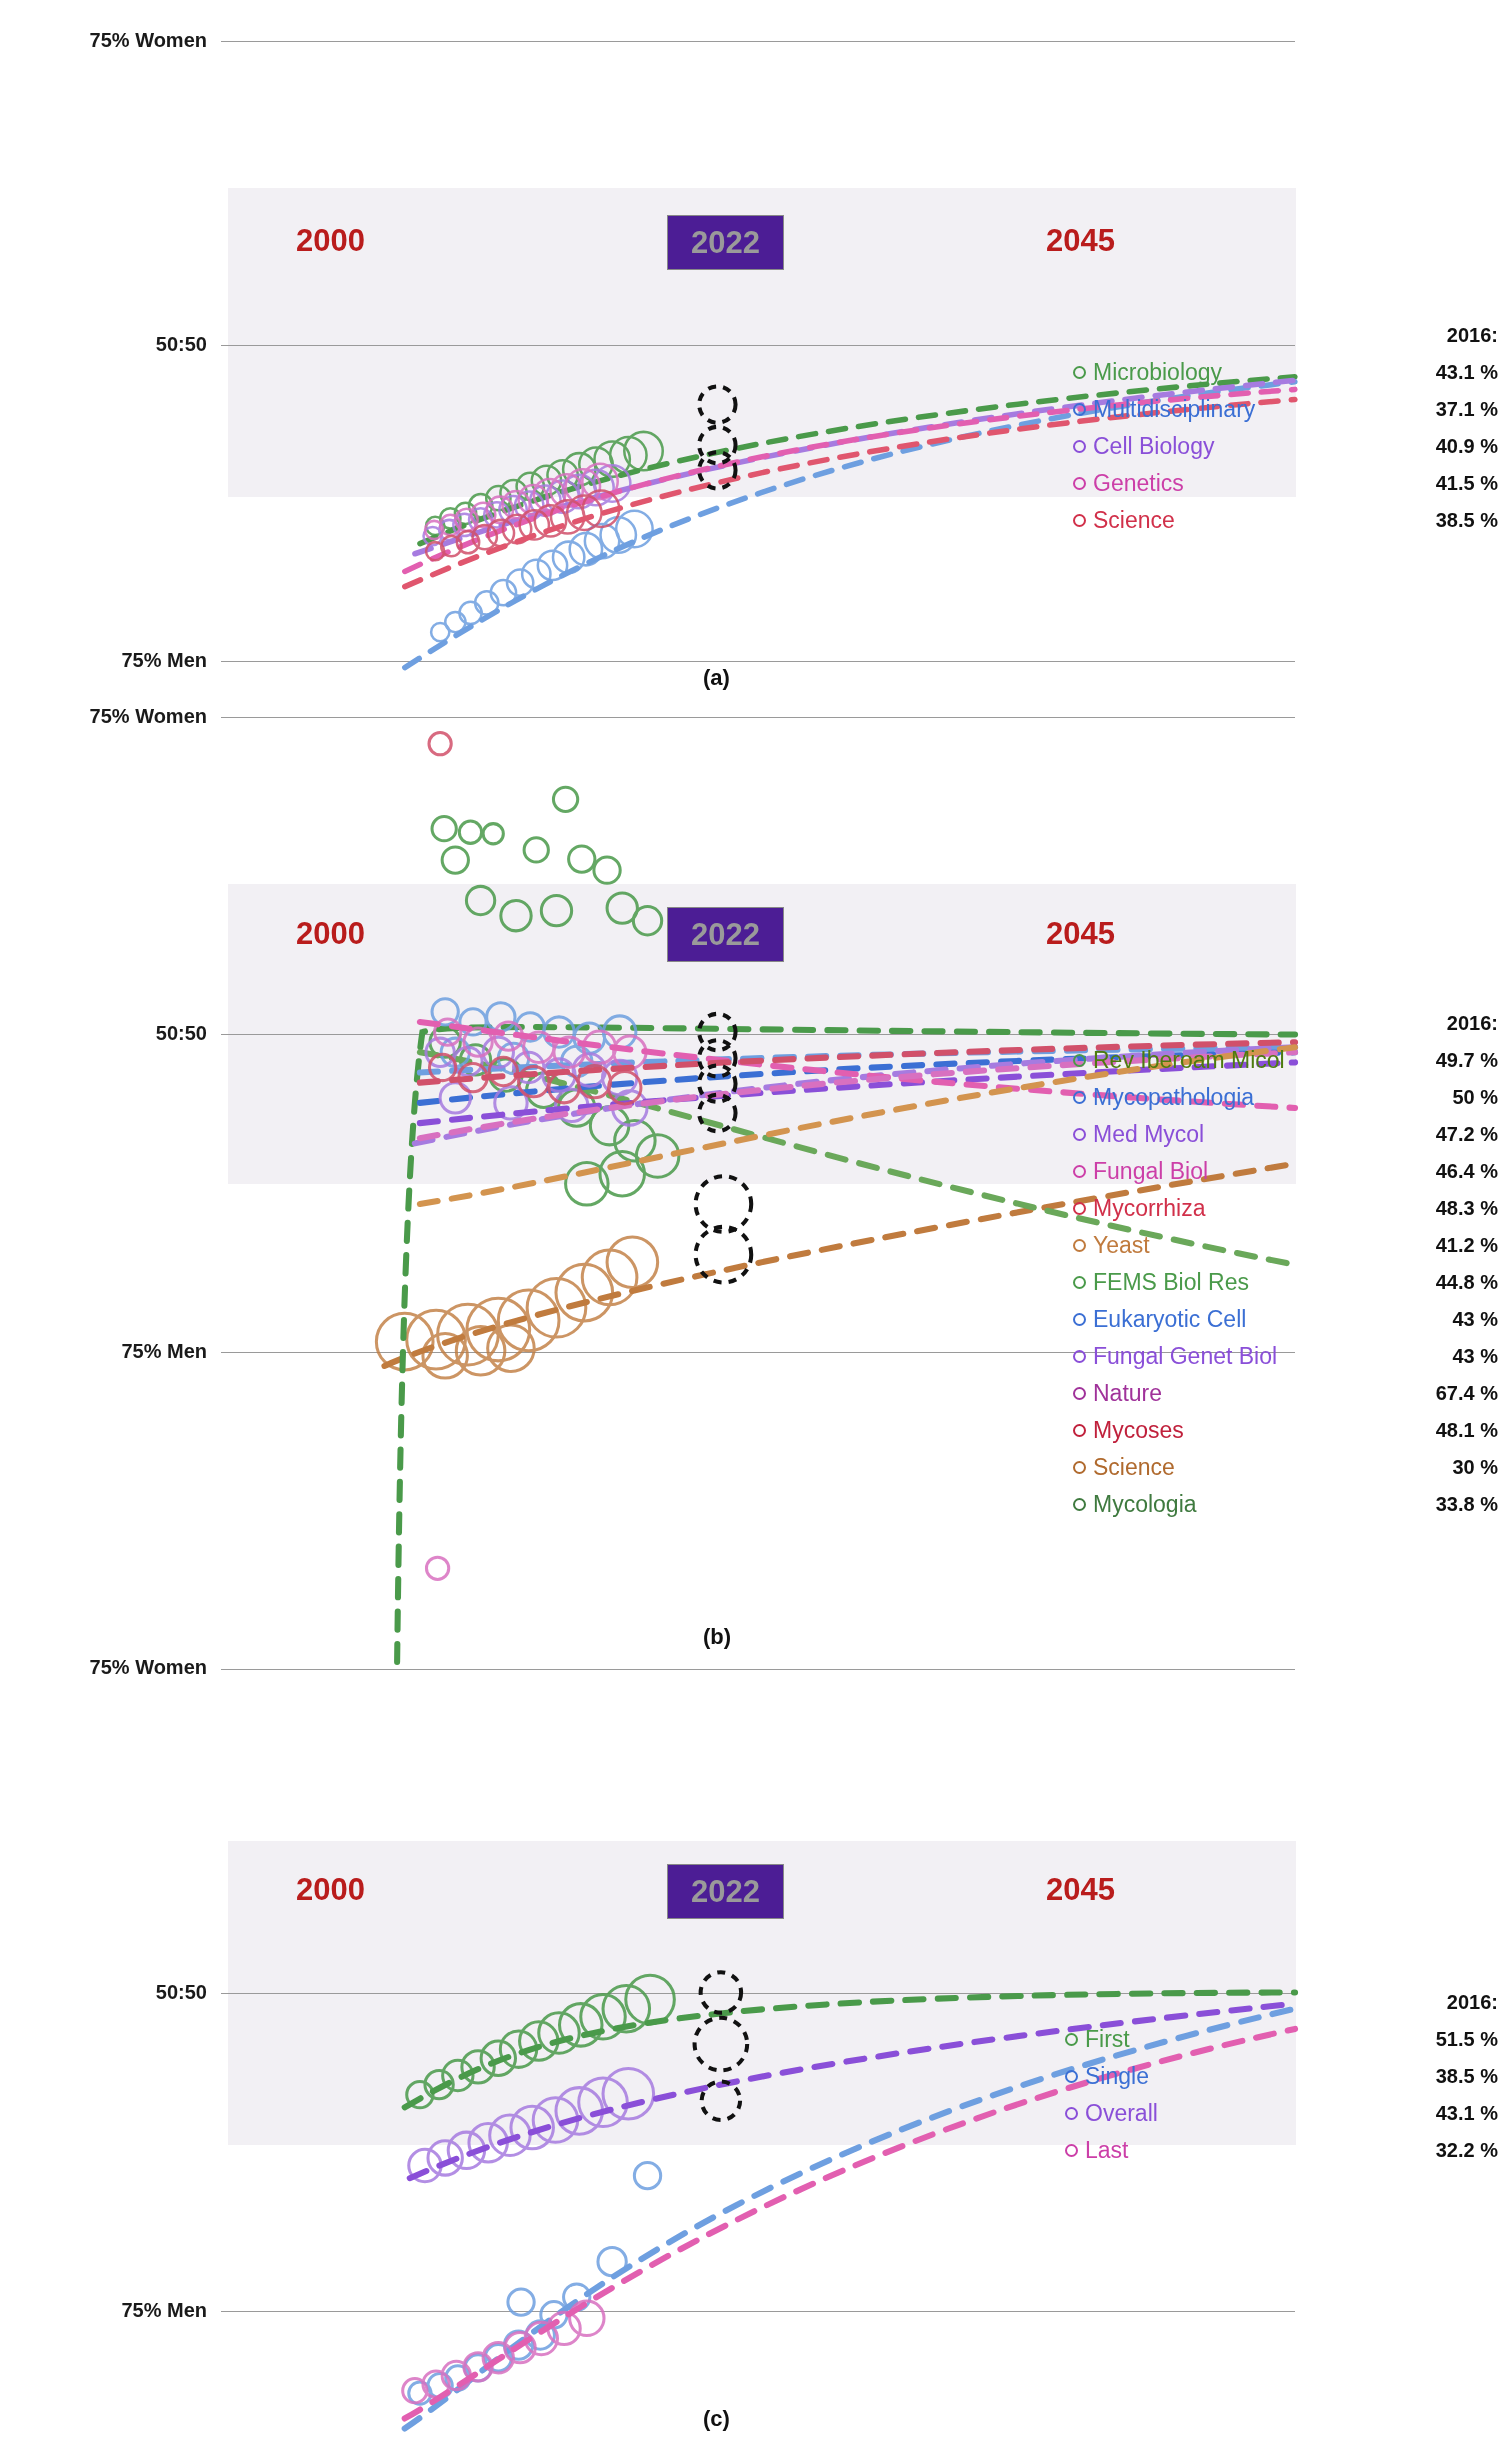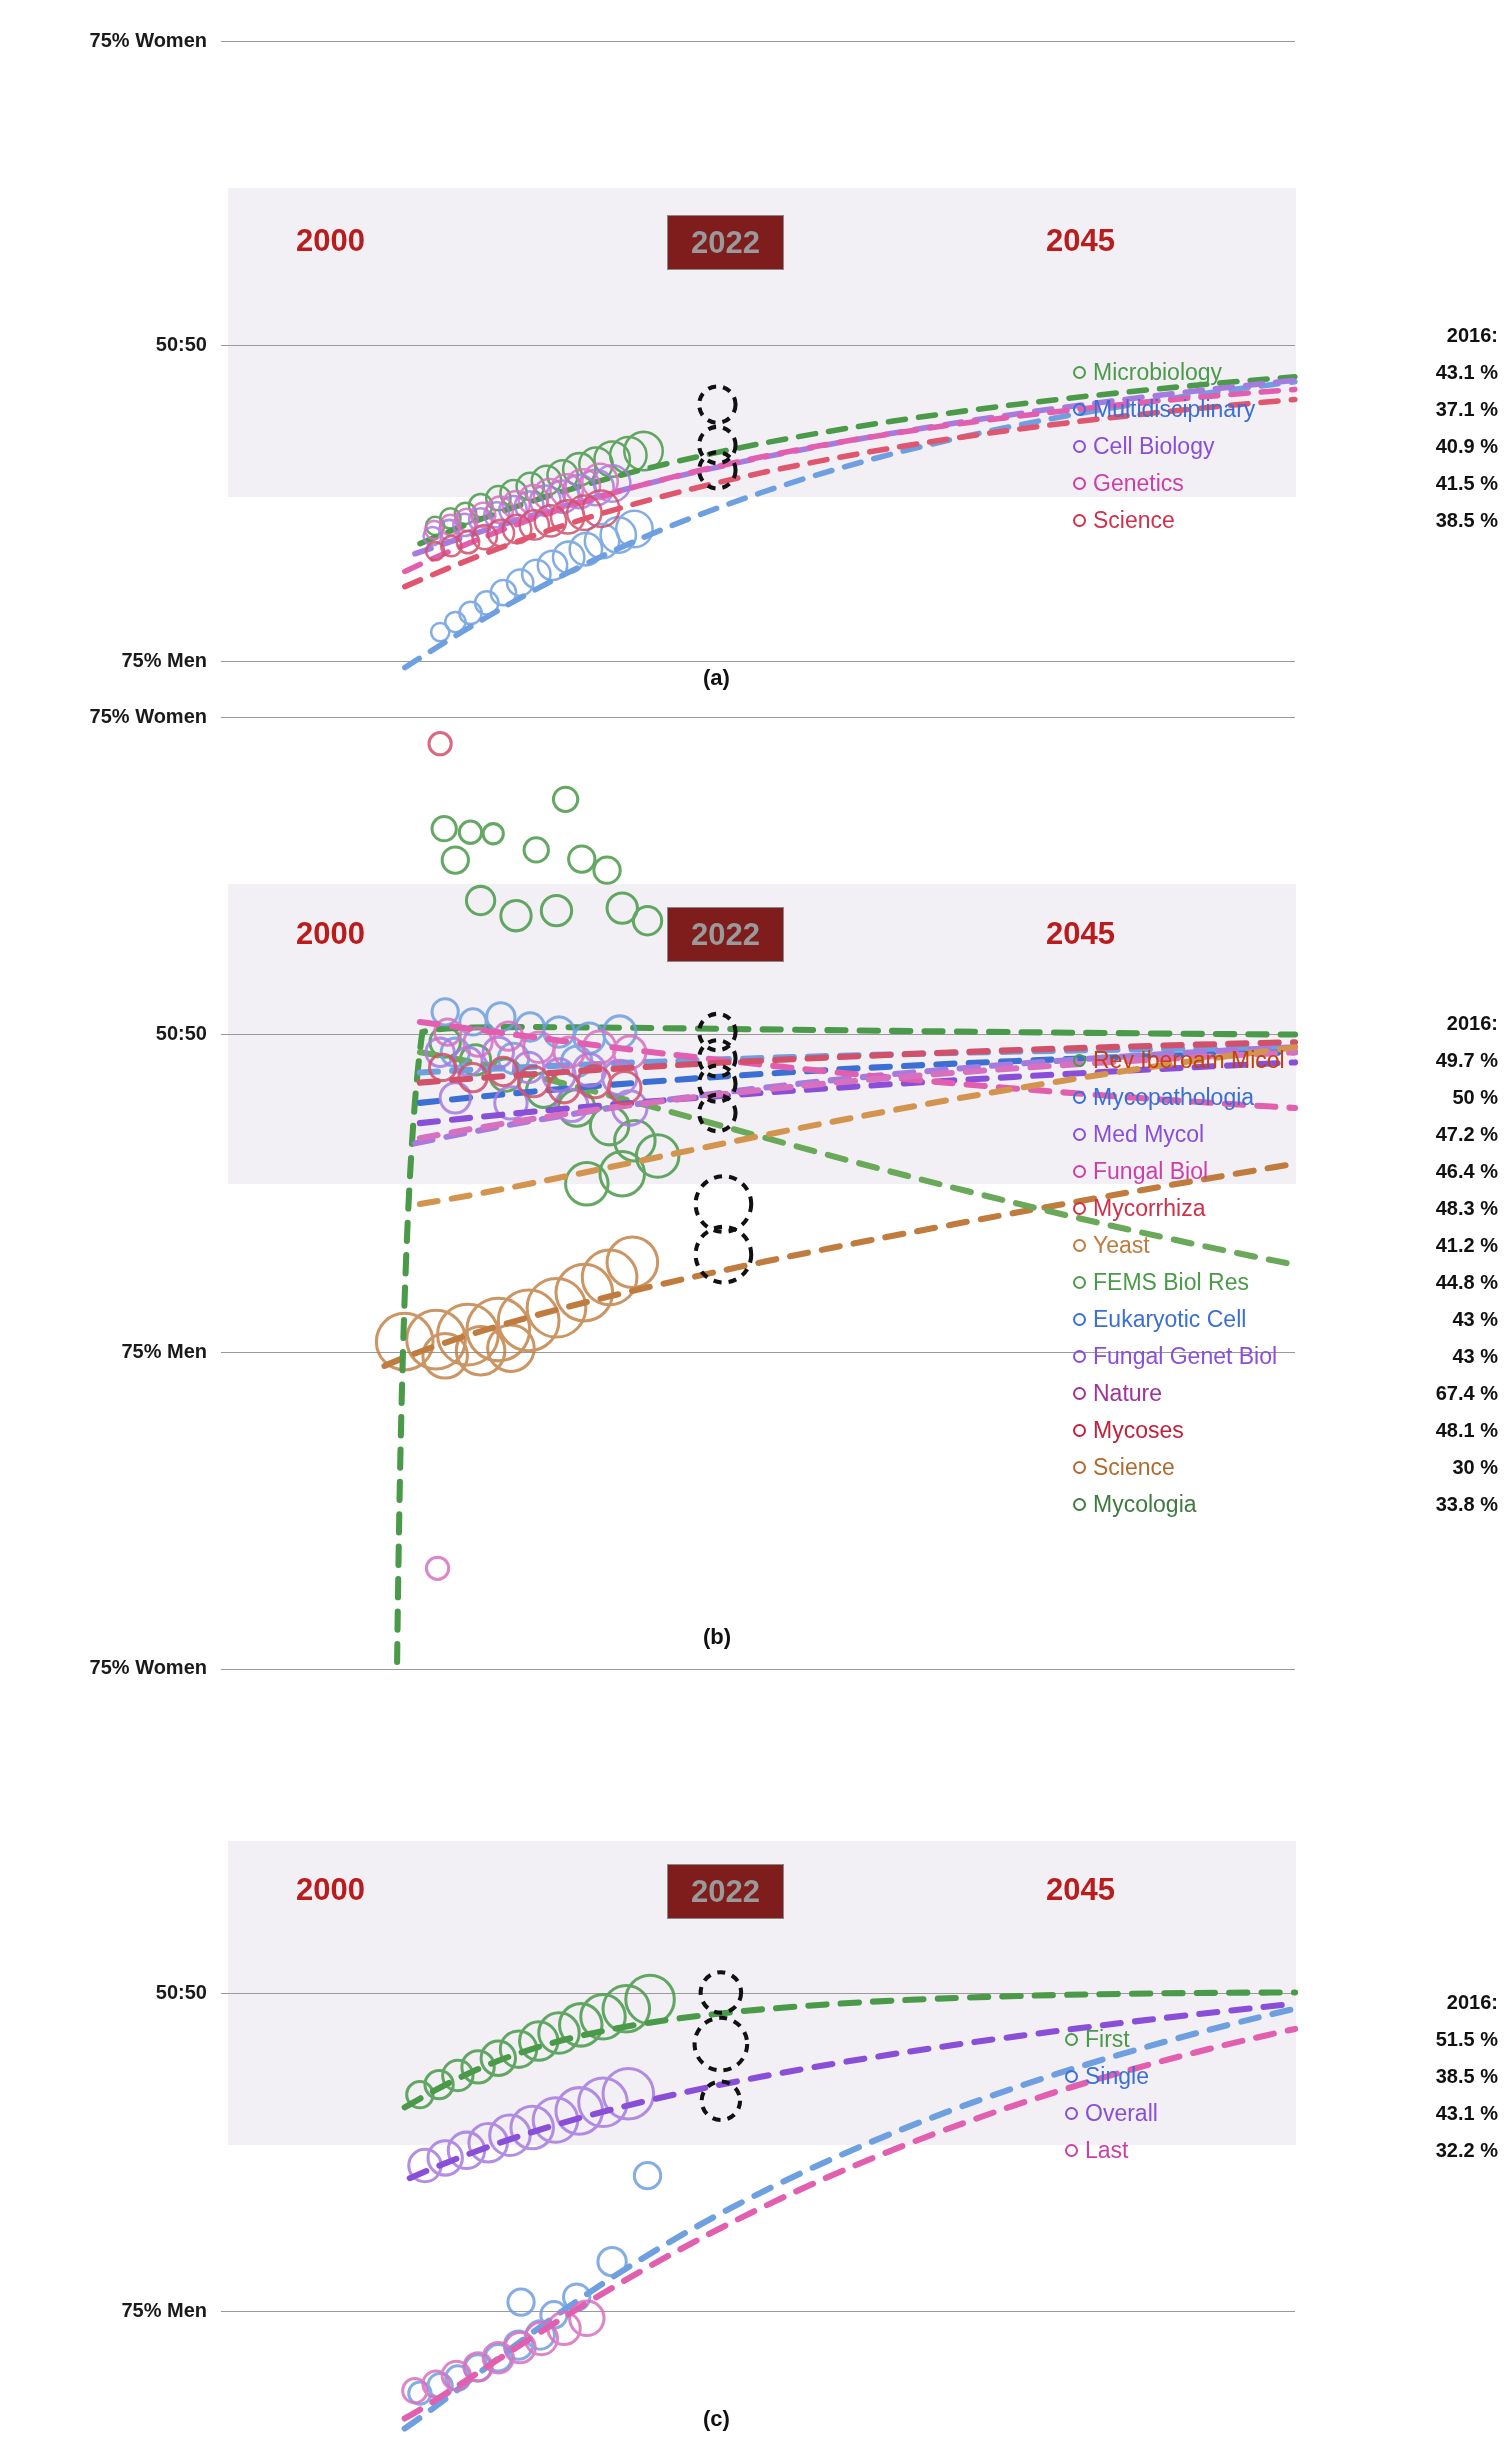--- a/index.html
+++ b/index.html
@@ -39,21 +39,21 @@
   .yearlab {
     position: absolute;
     font-size: 31px;
     font-weight: bold;
     color: #b91c1c;
     white-space: nowrap;
   }
   .yearbox {
     position: absolute;
     border: 1.5px solid #888;
-    background: #7f1d1d;
+    background: #4c1d95;
     display: flex;
     align-items: center;
     justify-content: center;
     color: #9a9a9a;
     font-size: 31px;
     font-weight: bold;
   }
 
   .panel-letter {
     position: absolute;
@@ -382,21 +382,21 @@
       <circle cx="1418" cy="762" r="36"></circle>
       <circle cx="1418" cy="820" r="36"></circle>
       <circle cx="1430" cy="1000" r="55"></circle>
       <circle cx="1430" cy="1100" r="55"></circle>
     </g>
   </svg>
 
   <div class="legend" style="left:1073px; top:344px;">
     <div class="legend-row">
       <span class="legend-mark" style="border-color:#4a9a4a"></span>
-      <span class="legend-text" style="color:#c2410c">Rev Iberoam Micol</span>
+      <span class="legend-text" style="color:#4d7c0f">Rev Iberoam Micol</span>
     </div>
     <div class="legend-row">
       <span class="legend-mark" style="border-color:#3b6fd4"></span>
       <span class="legend-text" style="color:#3b6fd4">Mycopathologia</span>
     </div>
     <div class="legend-row">
       <span class="legend-mark" style="border-color:#8a4fd8"></span>
       <span class="legend-text" style="color:#8a4fd8">Med Mycol</span>
     </div>
     <div class="legend-row">

